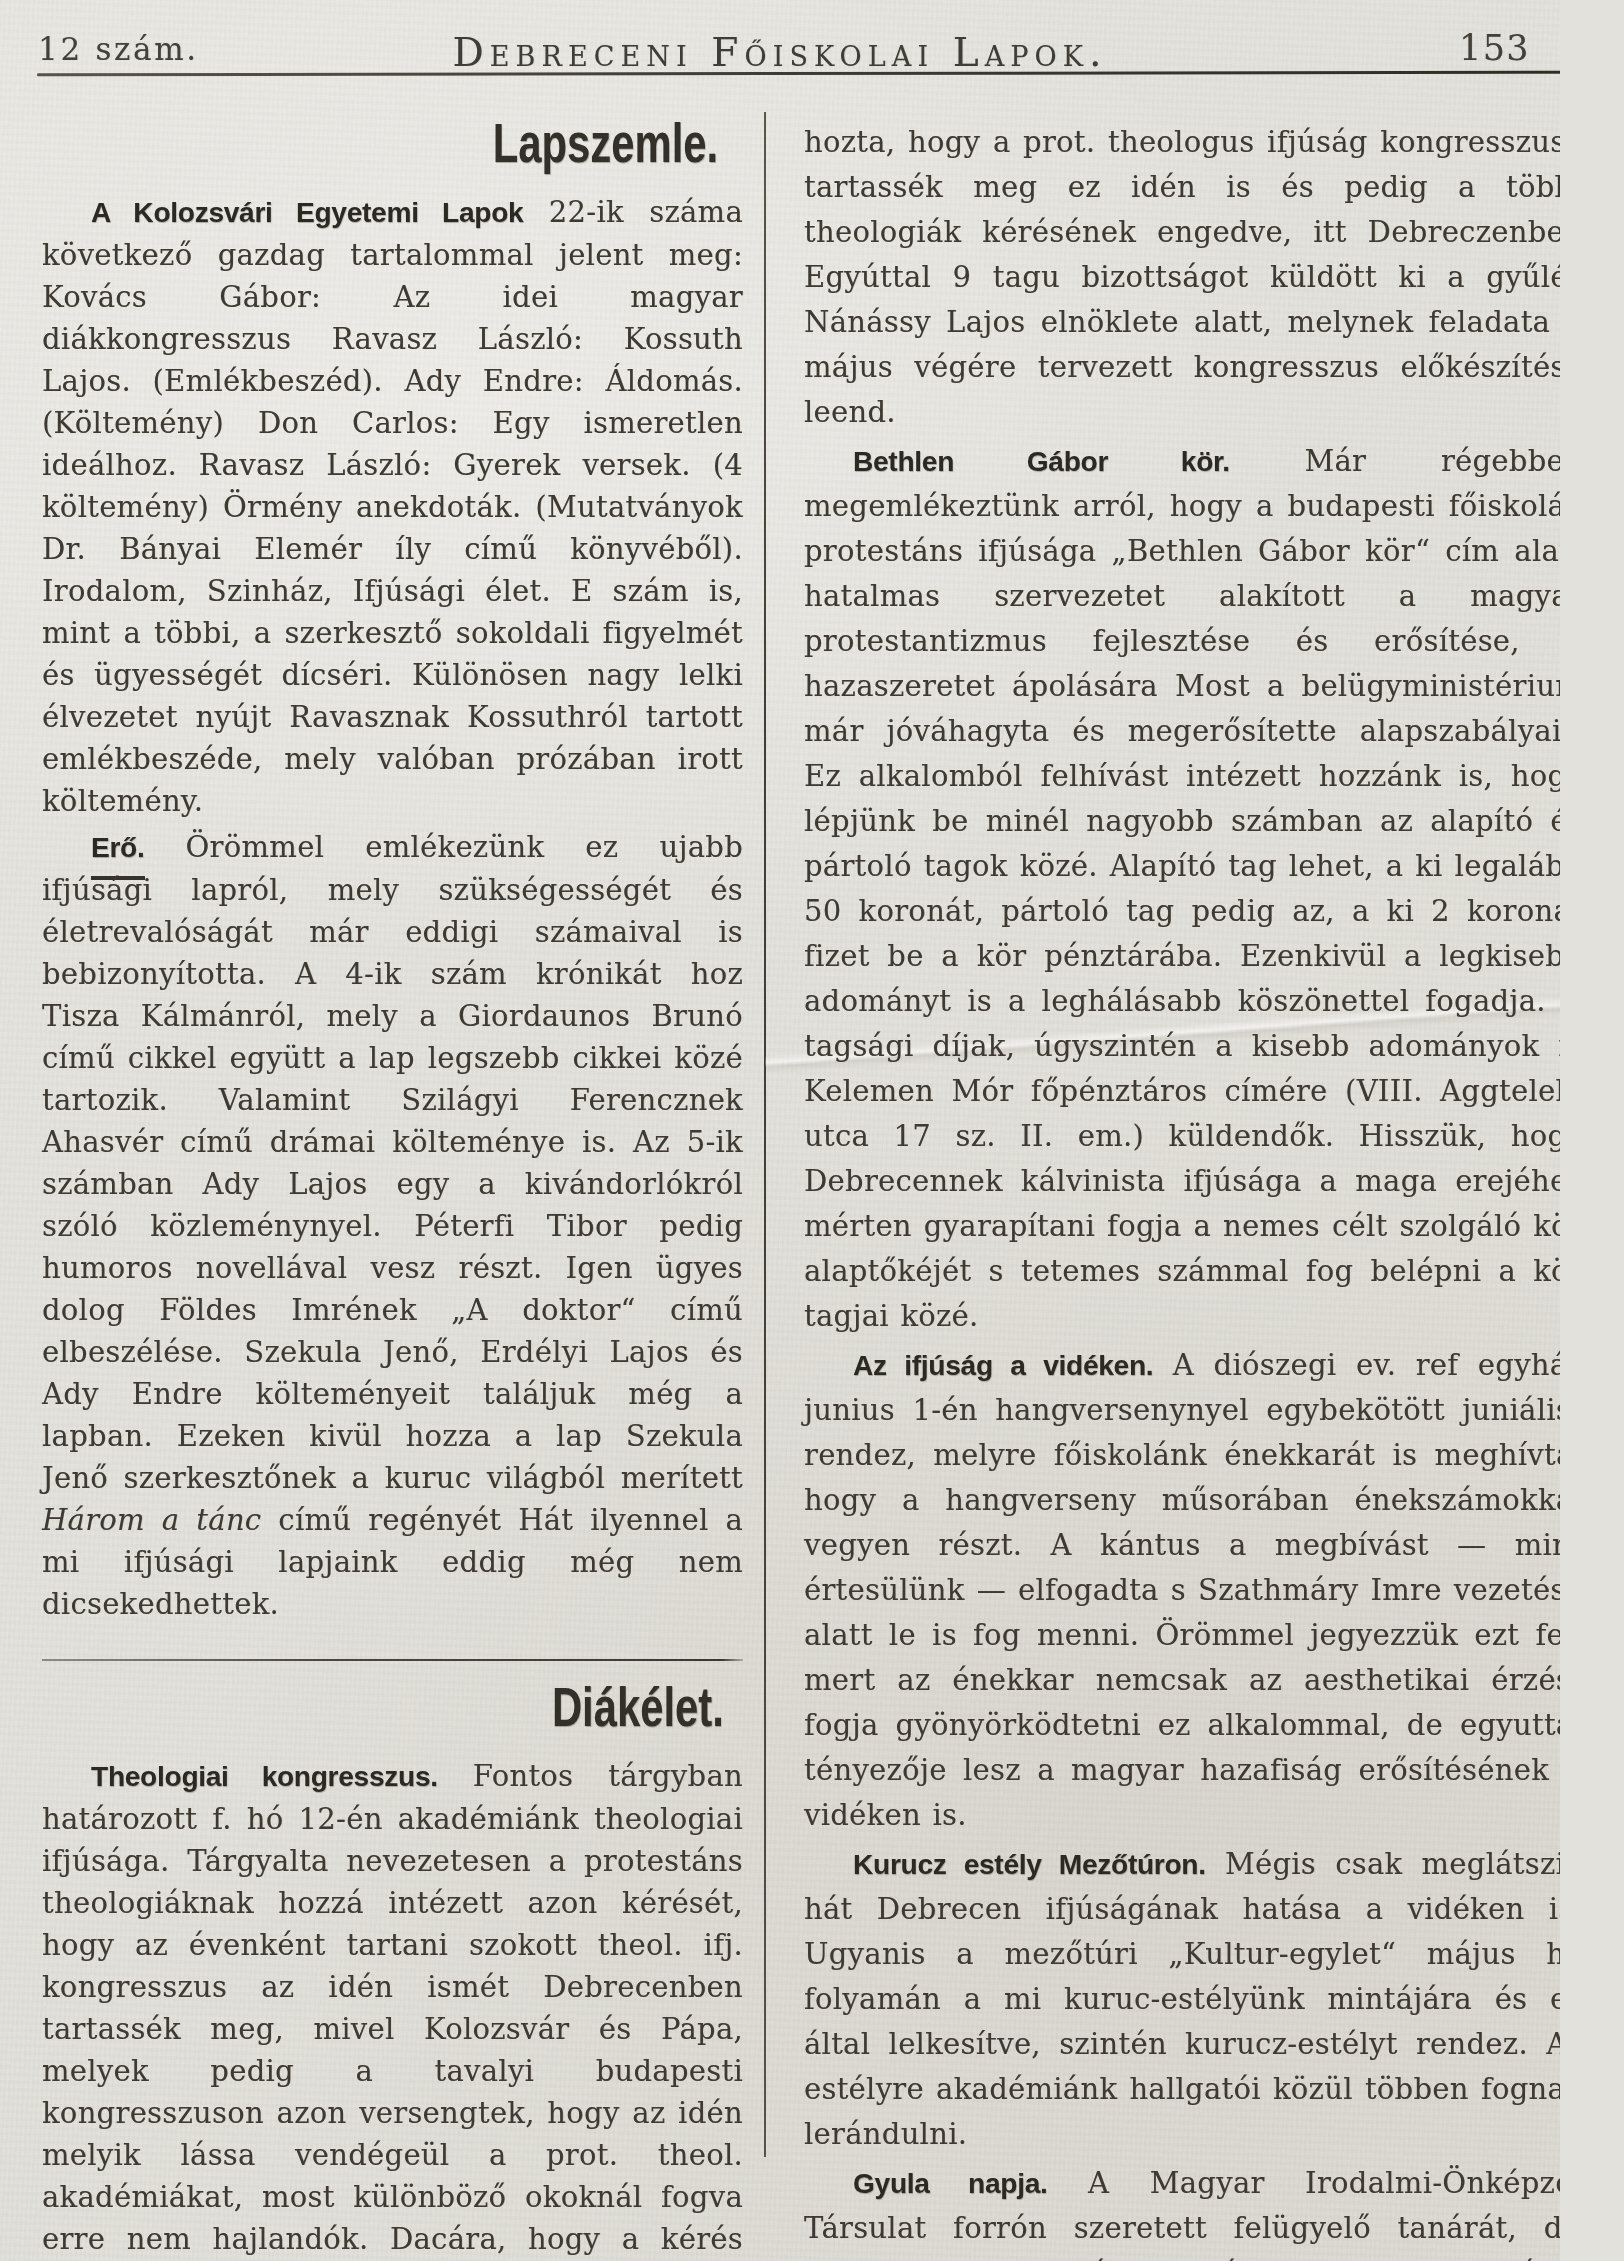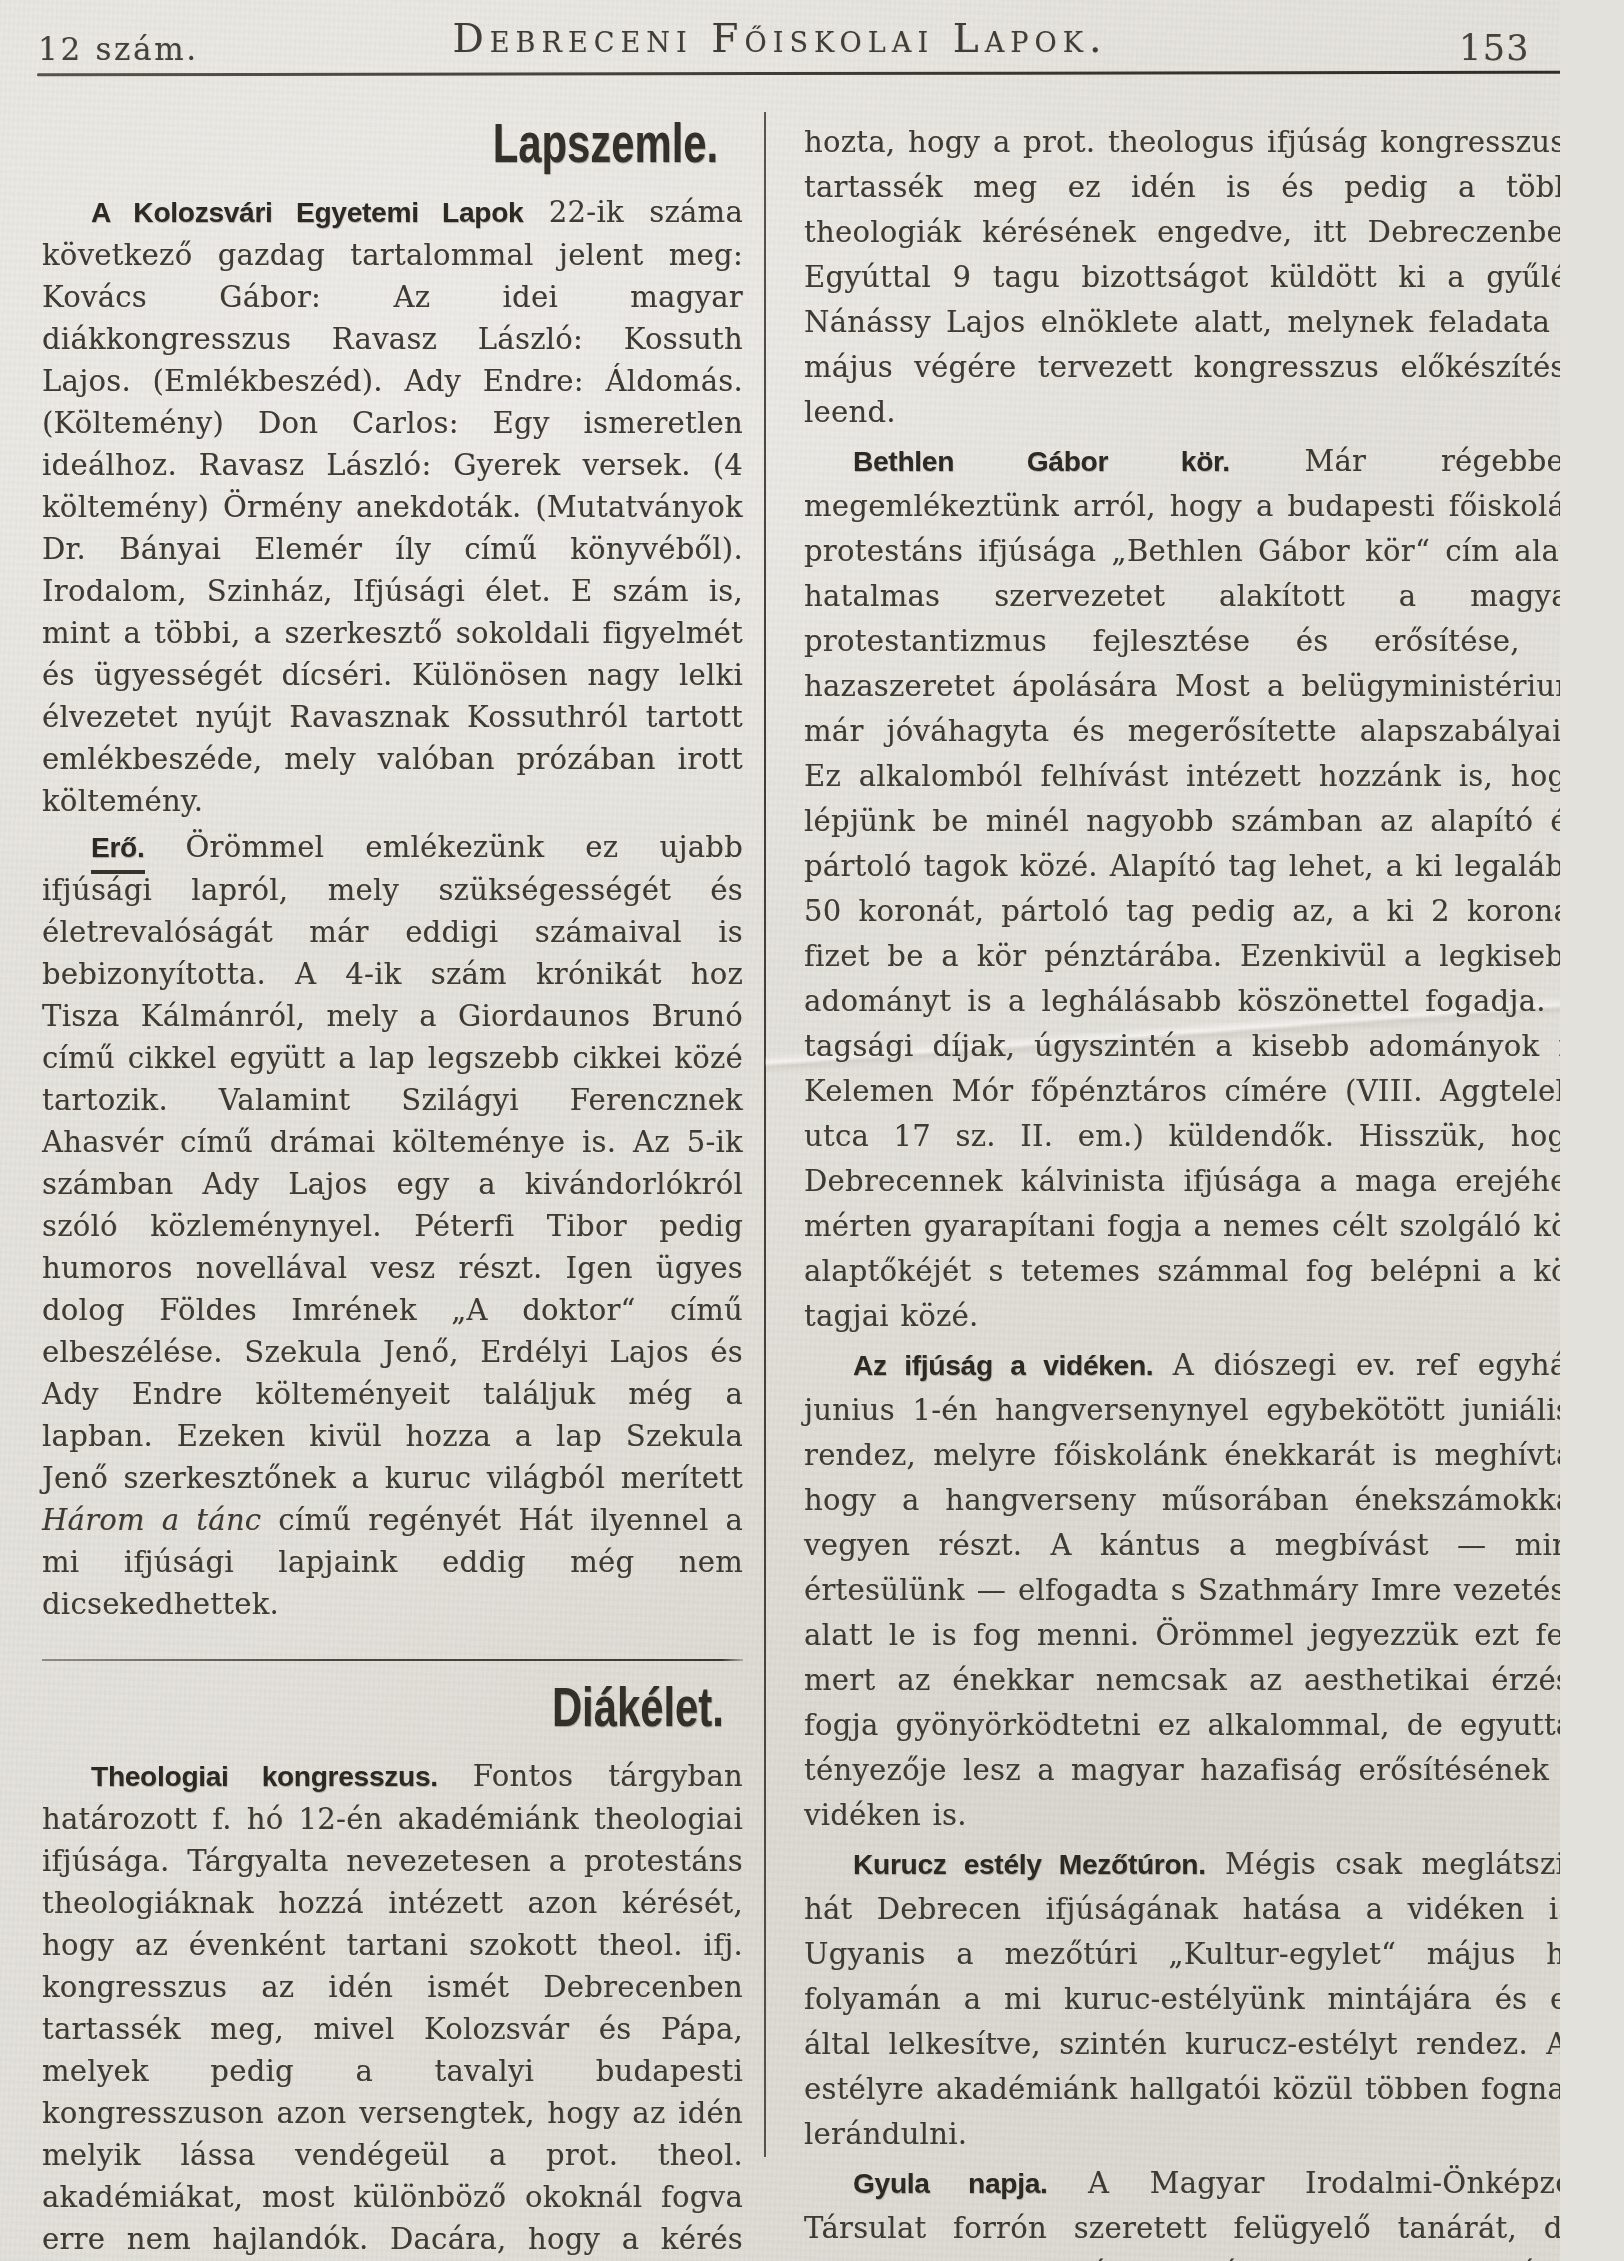--- a/index.html
+++ b/index.html
@@ -30,21 +30,21 @@
     background:linear-gradient(177deg, rgba(0,0,0,0) 42%, rgba(255,255,255,.55) 49%, rgba(100,94,82,.10) 53%, rgba(0,0,0,0) 60%);
     transform:rotate(-1.2deg);pointer-events:none;
   }
 
   .issue-no{
     position:absolute;left:38px;top:31px;
     font-size:31px;letter-spacing:2.7px;color:#44413a;
     text-shadow:0.3px 0.3px 0.7px rgba(62,58,51,.35);
   }
   .masthead{
-    position:absolute;left:0;right:0;top:16px;text-align:center;
+    position:absolute;left:0;right:0;top:30px;text-align:center;
     font-variant:small-caps;font-size:39px;letter-spacing:6.1px;color:#403d36;
     text-shadow:0.3px 0.3px 0.7px rgba(62,58,51,.3);
   }
   .page-no{
     position:absolute;right:30px;top:28.4px;
     font-size:35px;letter-spacing:1.4px;color:#44413a;
     text-shadow:0.3px 0.3px 0.7px rgba(62,58,51,.35);
   }
   .header-rule{
     position:absolute;left:37px;top:72px;width:1553px;height:2.7px;
@@ -81,21 +81,21 @@
   }
   .para{margin:4.1px 0 0 0;}
   .para.indent{text-indent:49px;}
   .para.jlast{text-align-last:justify;}
   .run-lead, .run-lead-u{
     font-family:"Liberation Sans", sans-serif;font-weight:700;
     font-size:0.97em;letter-spacing:-0.3px;color:#2c2923;
     text-shadow:0.5px 0.5px 0.7px rgba(44,41,35,.3);
   }
   .run-lead-u{
-    border-bottom:4.7px solid #35322b;padding-bottom:7px;
+    border-bottom:4.7px solid #35322b;padding-bottom:13px;
   }
   .run-i{font-style:italic;}
 </style>
 </head>
 <body style="background: rgb(227, 225, 219);">
 
 <div class="page">
   <div class="issue-no">12 szám.</div>
   <div class="masthead">Debreceni Főiskolai Lapok.</div>
   <div class="page-no">153</div>

